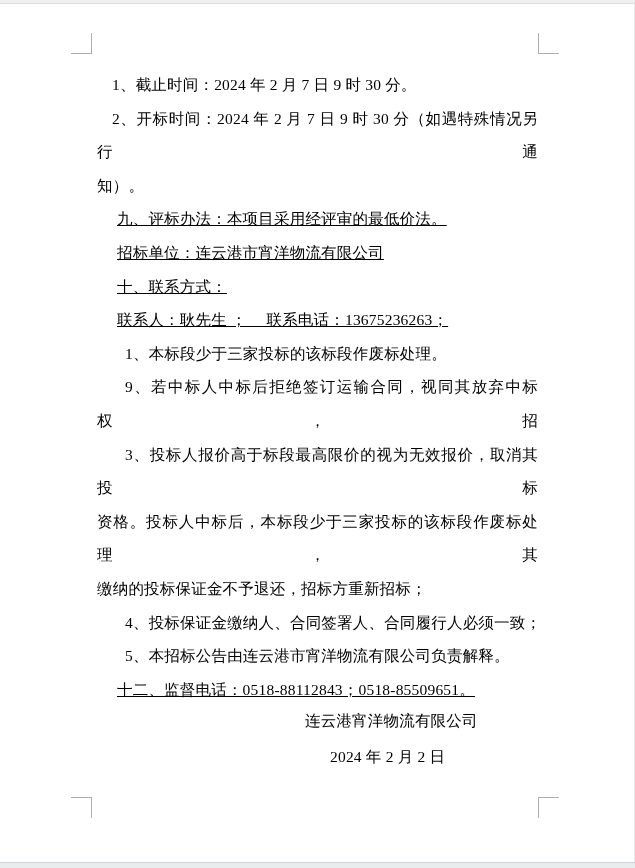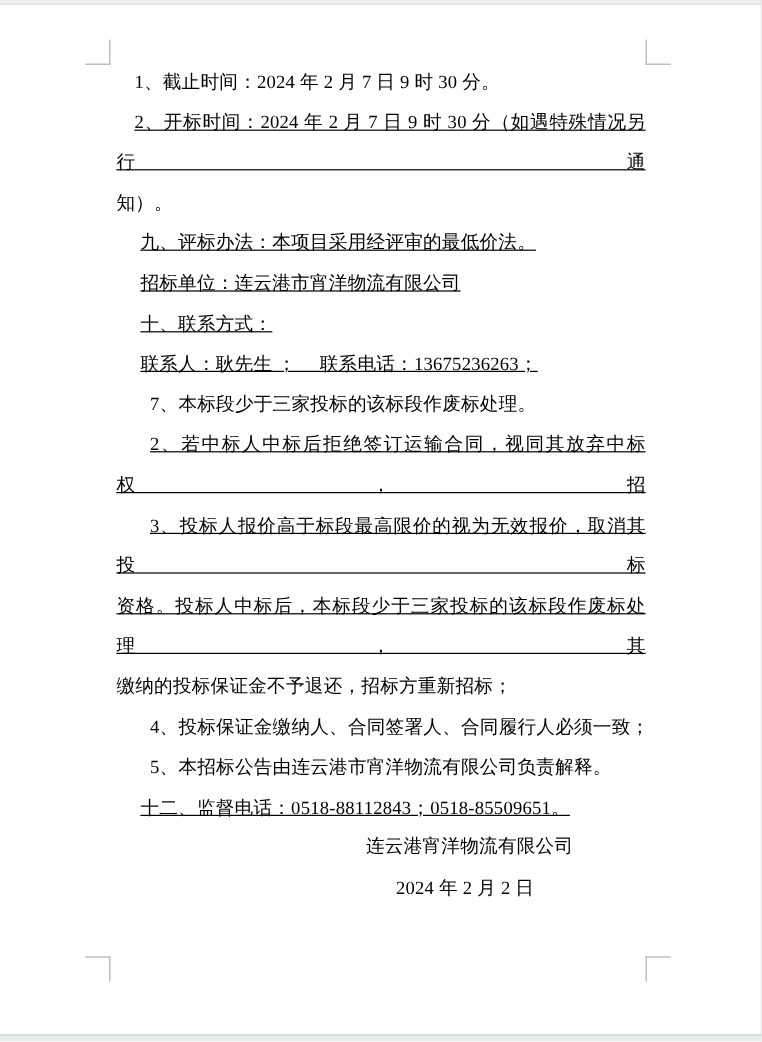--- a/index.html
+++ b/index.html
@@ -44,34 +44,33 @@
   .mark.br .h { left: 0; top: 0; }
 
   .mark.tl { left: 71px; top: 33px; width: 21px; height: 21px; }
   .mark.tr { left: 538px; top: 33px; width: 21px; height: 21px; }
   .mark.bl { left: 71px; top: 797px; width: 21px; height: 21px; }
   .mark.br { left: 538px; top: 797px; width: 21px; height: 21px; }
 
   .content {
     position: absolute;
     left: 97px;
-    top: 52px;
+    top: 68px;
     width: 441px;
   }
   .line {
     font-size: 15.5px;
     line-height: 33.6px;
     letter-spacing: 0.2px;
     white-space: nowrap;
   }
   .line.fill {
     white-space: normal;
     text-align: justify;
     text-align-last: justify;
-    text-decoration: underline;
   }
   .ind-a { padding-left: 15px; }   
   .ind-b { padding-left: 20px; text-decoration: underline; }   
   .ind-c { padding-left: 28px; }   
   .ind-a.fill, .ind-b.fill, .ind-c.fill { text-indent: 0; }
   .ind-a.fill { padding-left: 0; text-indent: 15px; }
   .ind-c.fill { padding-left: 0; text-indent: 28px; }
   .sig  { padding-left: 208px; font-family: Liberation Mono, monospace; }   
   .date { padding-left: 233px; }   
 </style>
@@ -100,22 +99,22 @@
   </div>
 
 <div class="content">
   <div class="line ind-a">1、截止时间：2024 年 2 月 7 日 9 时 30 分。</div>
   <div class="line ind-a fill">2、开标时间：2024 年 2 月 7 日 9 时 30 分（如遇特殊情况另行通</div>
   <div class="line">知）。</div>
   <div class="line ind-b">九、评标办法：本项目采用经评审的最低价法。</div>
   <div class="line ind-b">招标单位：连云港市宵洋物流有限公司</div>
   <div class="line ind-b">十、联系方式：</div>
   <div class="line ind-b">联系人：耿先生 ；　 联系电话：13675236263；</div>
-  <div class="line ind-c">7、本标段少于三家投标的该标段作废标处理。</div>
-  <div class="line ind-c fill">2、若中标人中标后拒绝签订运输合同，视同其放弃中标权，招</div>
+  <div class="line ind-c">1、本标段少于三家投标的该标段作废标处理。</div>
+  <div class="line ind-c fill">9、若中标人中标后拒绝签订运输合同，视同其放弃中标权，招</div>
   <div class="line ind-c fill">3、投标人报价高于标段最高限价的视为无效报价，取消其投标</div>
   <div class="line fill">资格。投标人中标后，本标段少于三家投标的该标段作废标处理，其</div>
   <div class="line">缴纳的投标保证金不予退还，招标方重新招标；</div>
   <div class="line ind-c">4、投标保证金缴纳人、合同签署人、合同履行人必须一致；</div>
   <div class="line ind-c">5、本招标公告由连云港市宵洋物流有限公司负责解释。</div>
   <div class="line ind-b">十二、监督电话：0518-88112843；0518-85509651。</div>
   <div class="line sig">连云港宵洋物流有限公司</div>
   <div class="line date">2024 年 2 月 2 日</div>
 </div>
 

